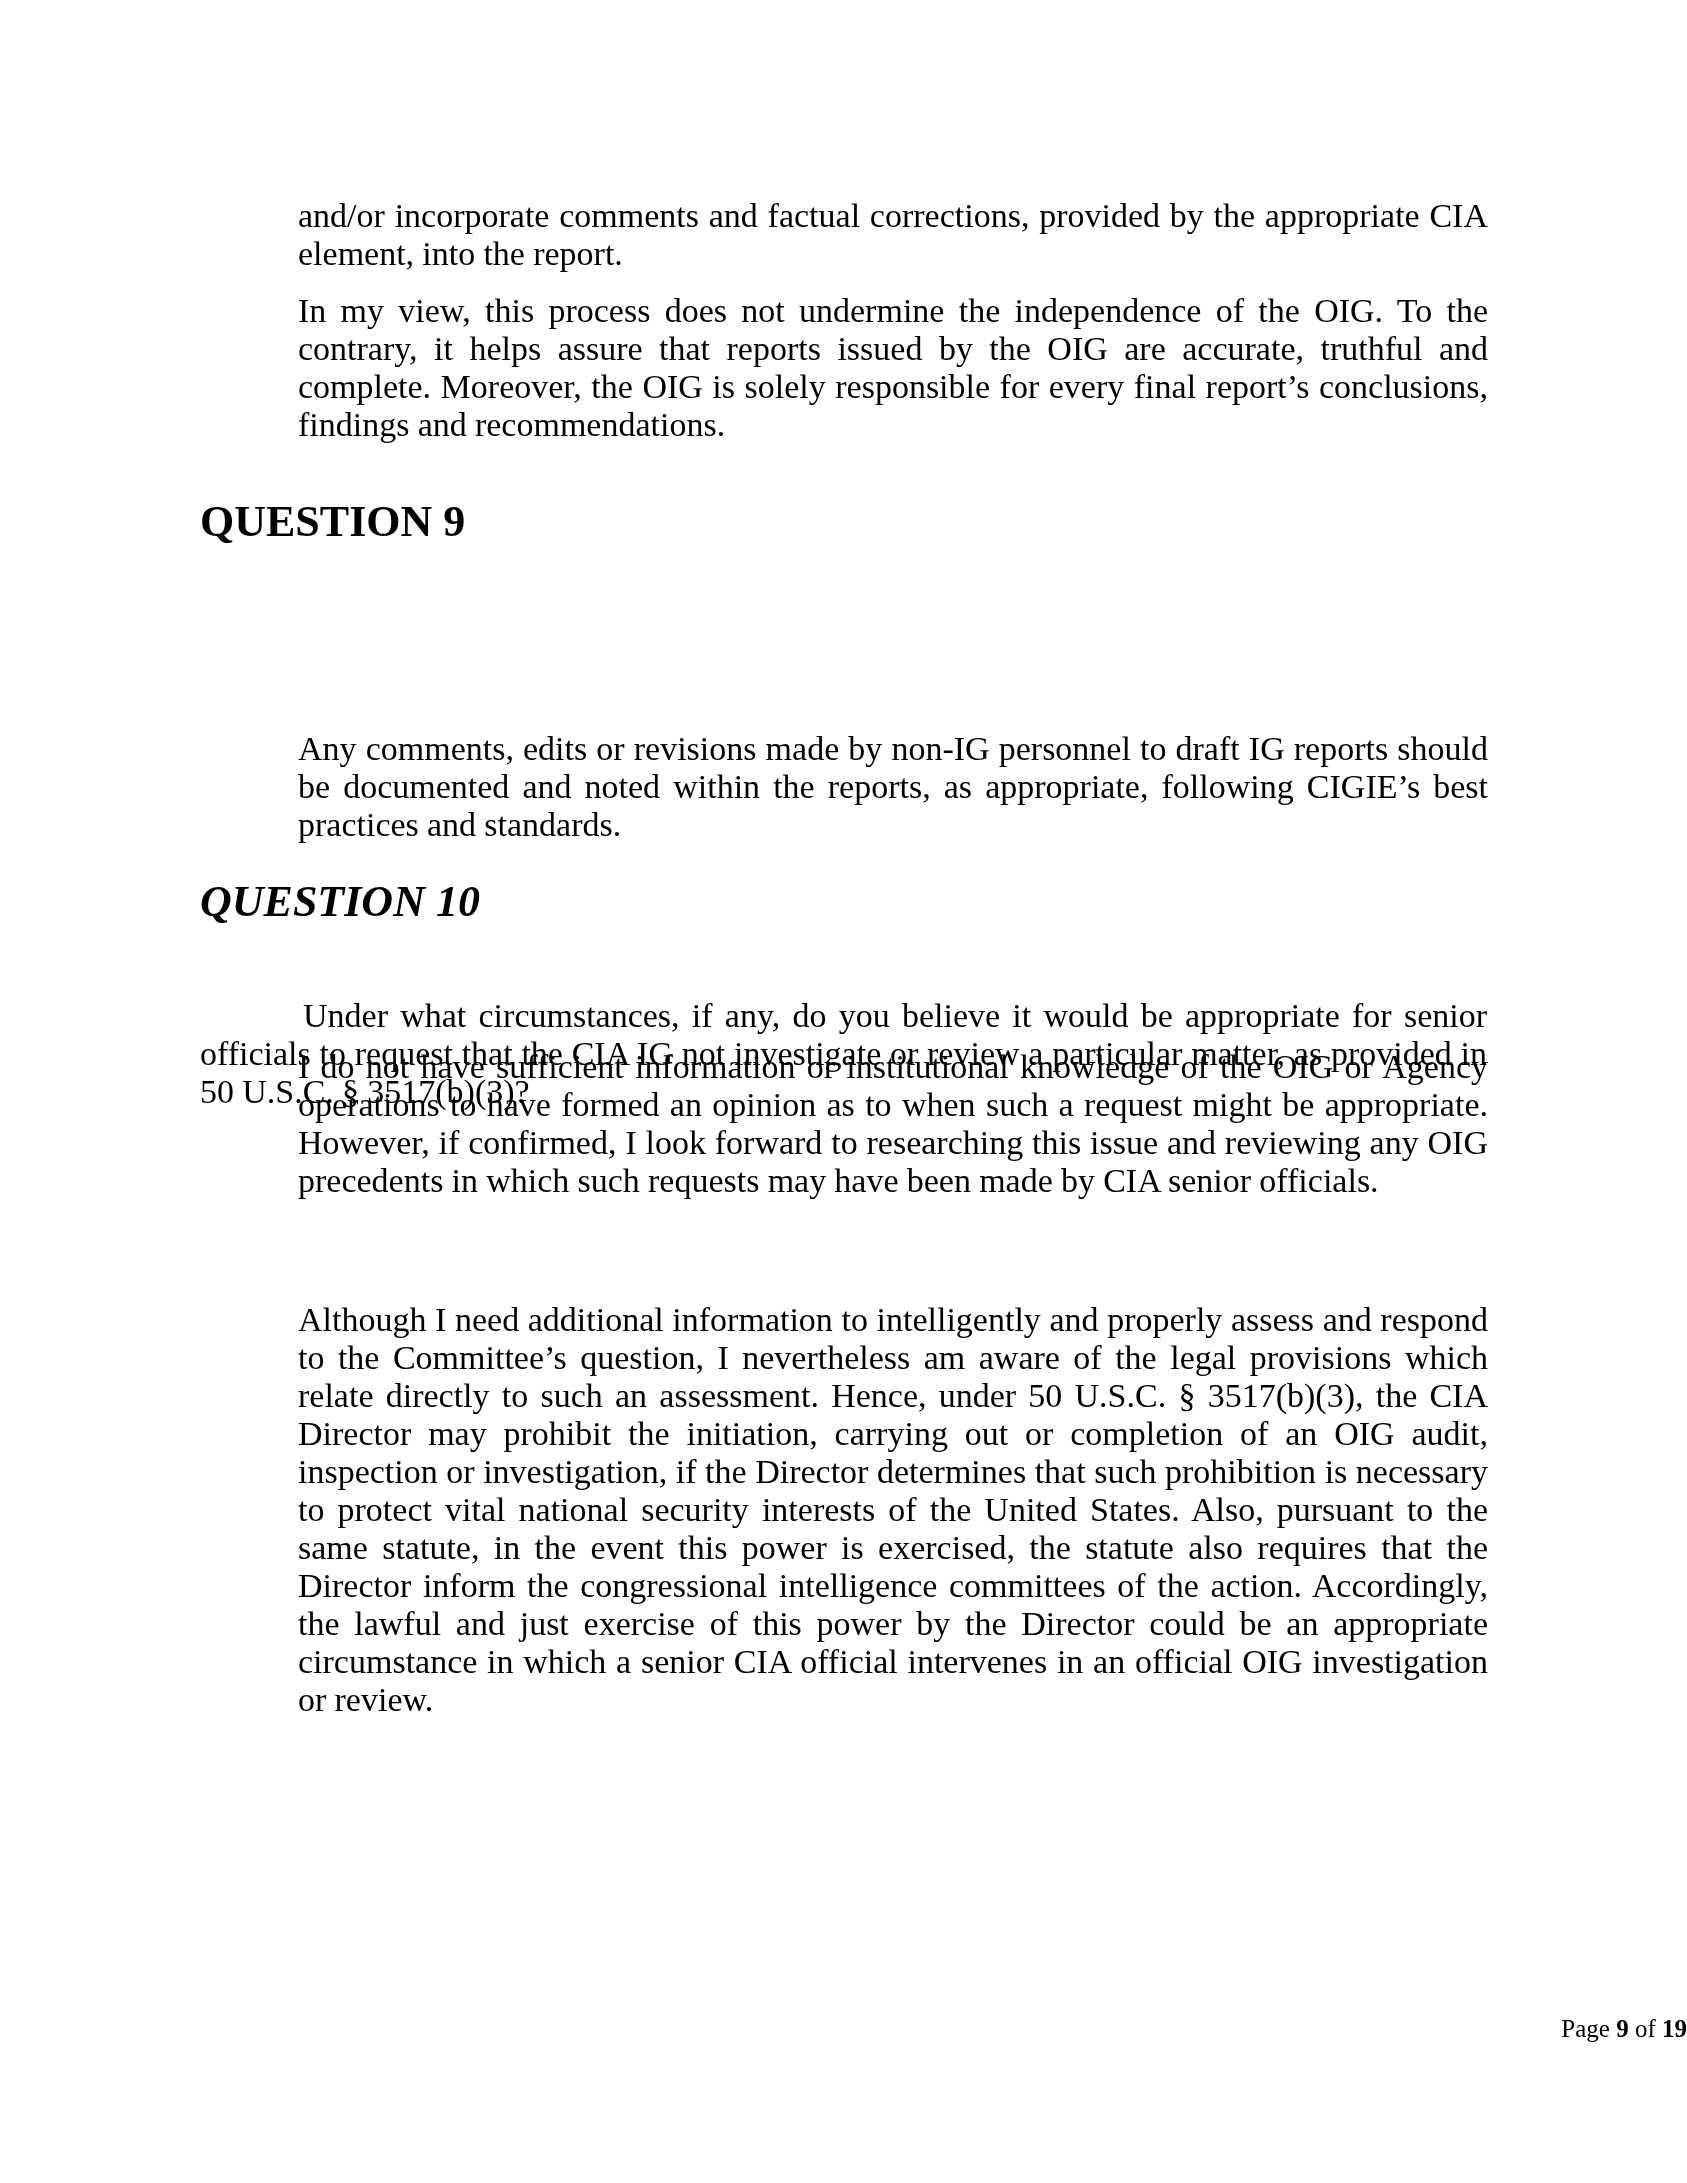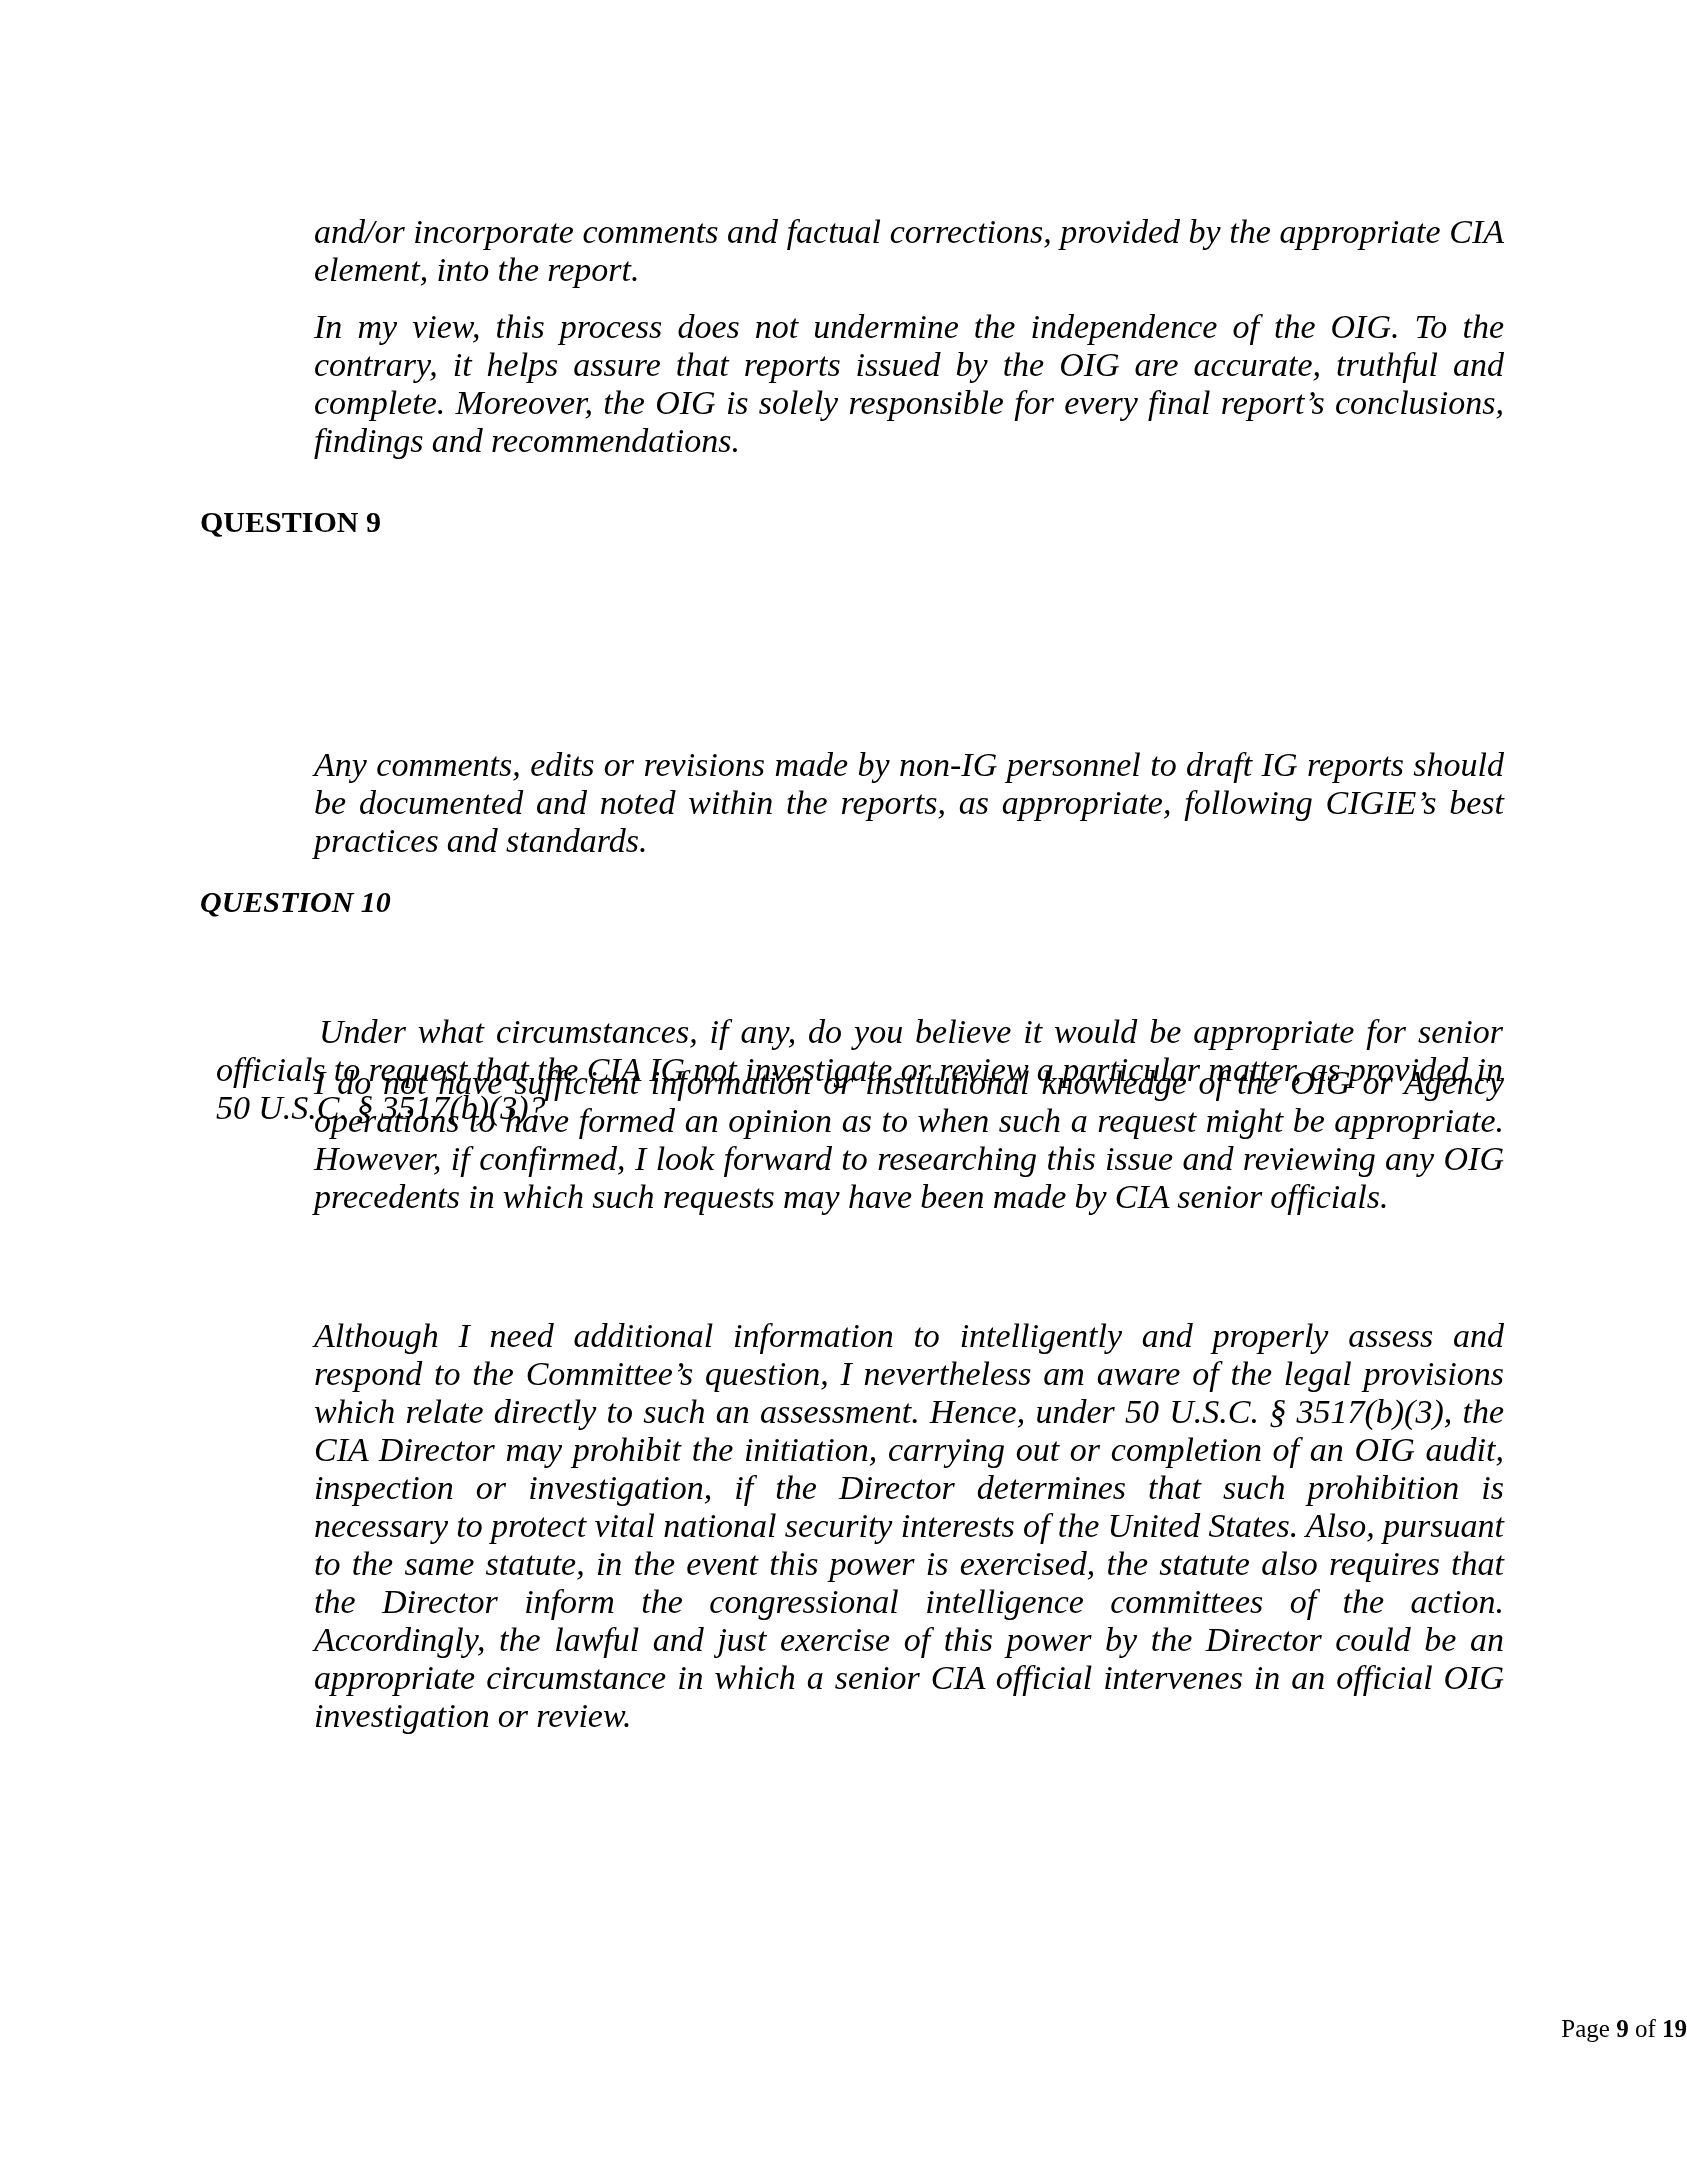--- a/index.html
+++ b/index.html
@@ -22,37 +22,36 @@
       width: 1687px;
       height: 2183px;
       background: #ffffff;
     }
     .para {
       position: absolute;
       font-size: 34px;
       line-height: 38px;
       text-align: justify;
       text-align-last: left;
-      margin: 16px;
+      margin: 0;
       word-spacing: -0.3px;
-      font-style: italic;
     }
     .block {
       left: 298px;
       width: 1190px;
     }
     .full {
       left: 200px;
       width: 1287px;
       text-indent: 103px;
     }
     .heading {
       position: absolute;
       left: 200px;
-      font-size: 30px;
+      font-size: 44px;
       font-weight: bold;
       line-height: 38px;
       margin: 0;
     }
     .footer {
       position: absolute;
       left: 0;
       width: 1687px;
       top: 2013px;
       text-align: right;

